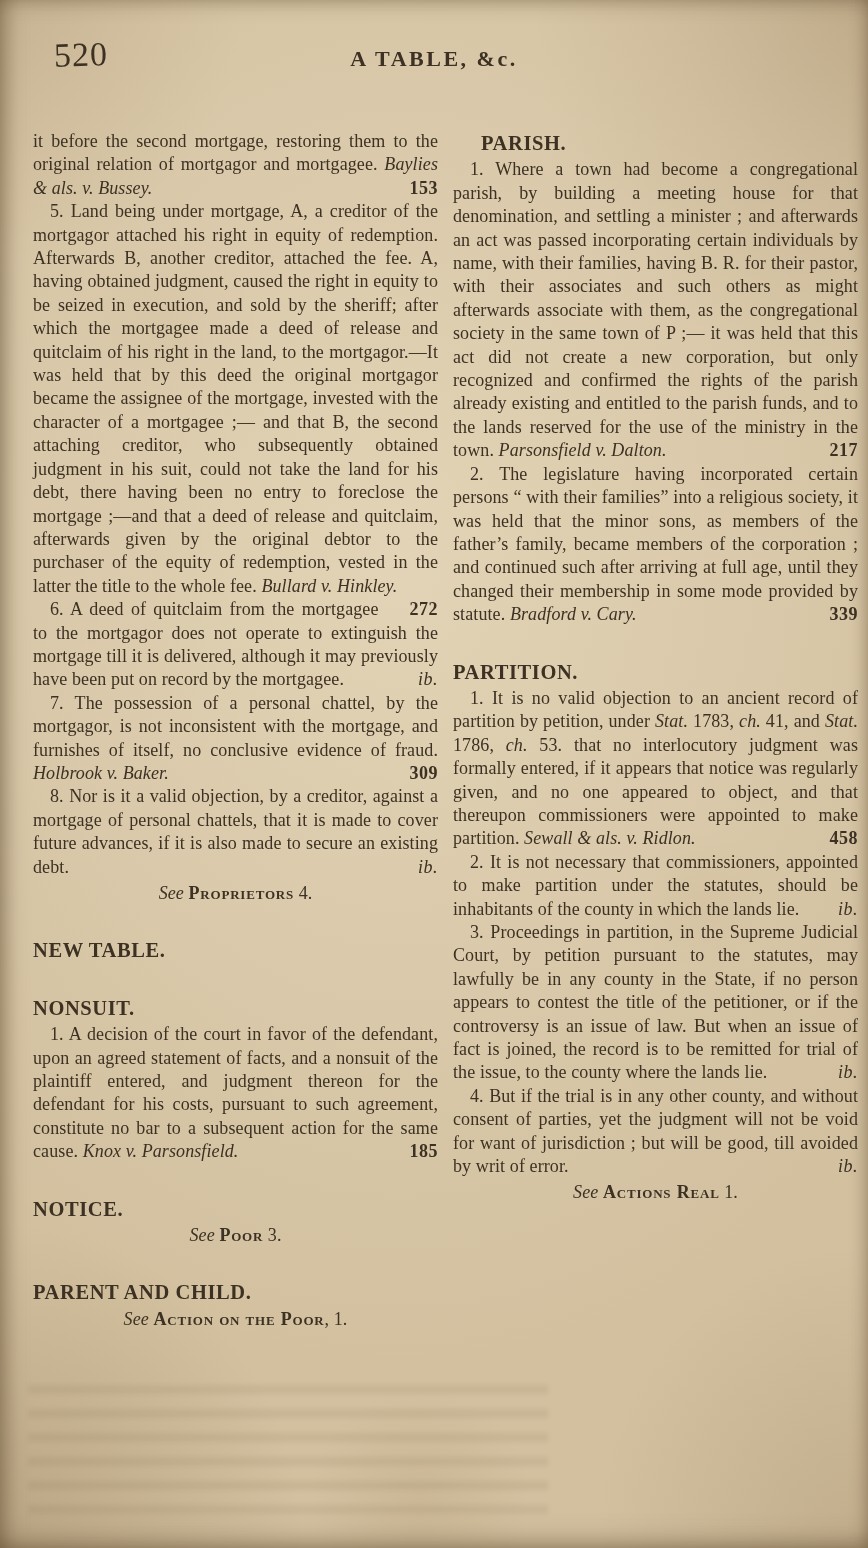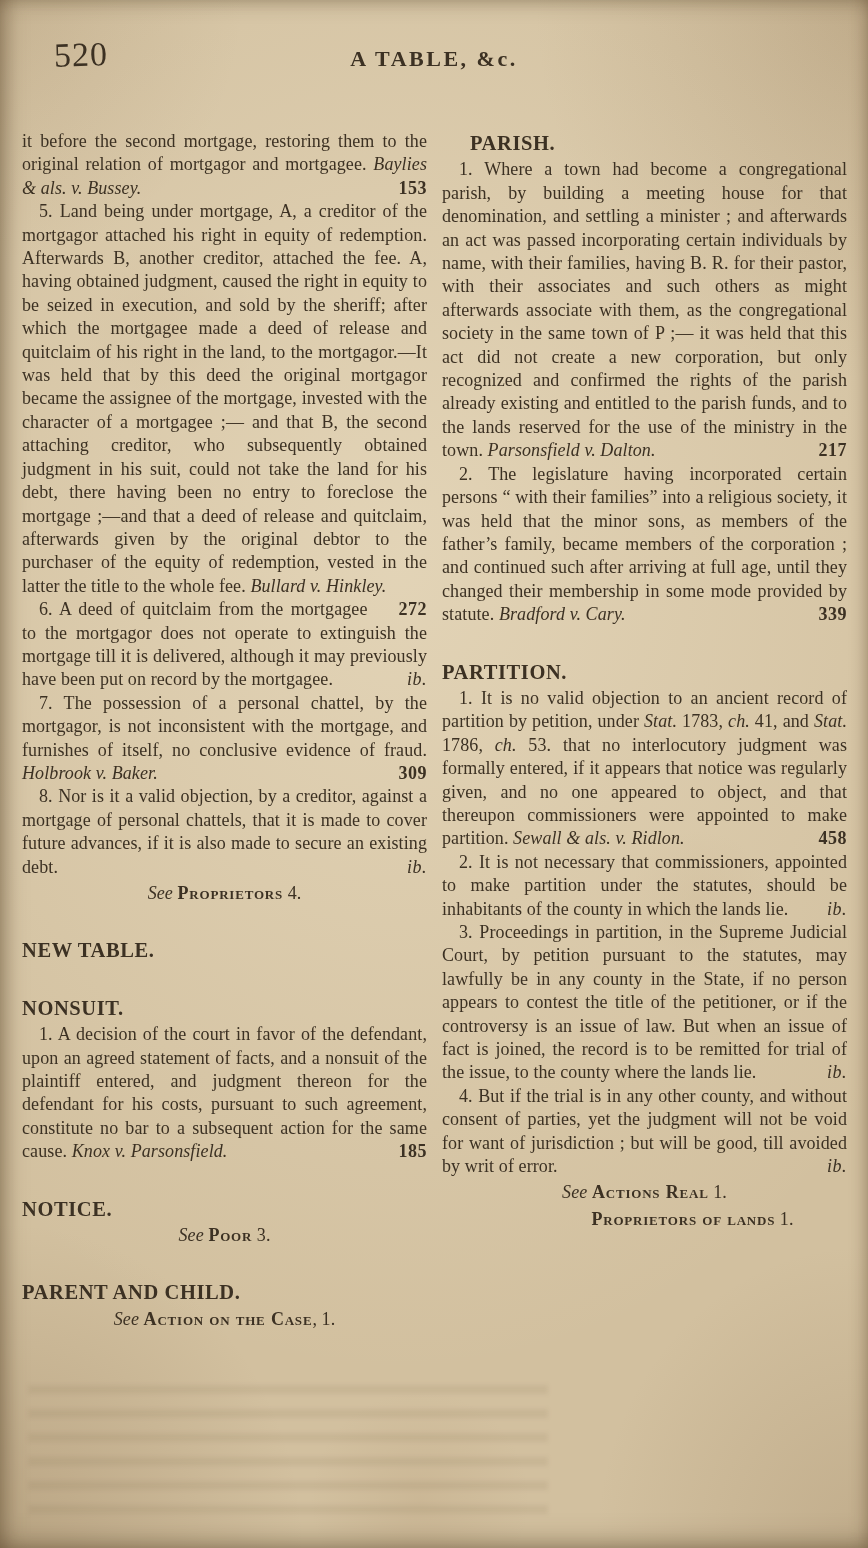--- a/index.html
+++ b/index.html
@@ -42,21 +42,21 @@
     transform: rotate(-1.5deg);
   }
   .header-title {
     position: absolute; left: 0; right: 0; top: 46px;
     text-align: center;
     font-size: 22px; font-weight: bold; letter-spacing: 2.5px;
   }
   .columns {
     display: flex;
     gap: 15px;
-    padding: 0 10px 0 22px;
+    padding: 0 10px 0 33px;
     margin-top: 22px;
   }
   .column {
     width: 405px;
     font-size: 18px;
     line-height: 23.4px;
     text-align: justify;
     letter-spacing: 0.1px;
   }
   .entry { margin: 0; text-indent: 17px; }
@@ -90,28 +90,27 @@
         <p class="entry">6. A deed of quitclaim from the mortgagee to the mortgagor does not operate to extinguish the mortgage till it is delivered, although it may previously have been put on record by the mortgagee. <span class="ref"><span class="it">ib.</span></span></p>
         <p class="entry">7. The possession of a personal chattel, by the mortgagor, is not inconsistent with the mortgage, and furnishes of itself, no conclusive evidence of fraud. <span class="it">Holbrook v. Baker.</span> <span class="ref">309</span></p>
         <p class="entry">8. Nor is it a valid objection, by a creditor, against a mortgage of personal chattels, that it is made to cover future advances, if it is also made to secure an existing debt. <span class="ref"><span class="it">ib.</span></span></p>
         <div class="see"><span class="it">See</span> <span class="sc">Proprietors</span> 4.</div>
         <div class="heading">NEW TABLE.</div>
         <div class="heading">NONSUIT.</div>
         <p class="entry">1. A decision of the court in favor of the defendant, upon an agreed statement of facts, and a nonsuit of the plaintiff entered, and judgment thereon for the defendant for his costs, pursuant to such agreement, constitute no bar to a subsequent action for the same cause. <span class="it">Knox v. Parsonsfield.</span> <span class="ref">185</span></p>
         <div class="heading">NOTICE.</div>
         <div class="see"><span class="it">See</span> <span class="sc">Poor</span> 3.</div>
         <div class="heading">PARENT AND CHILD.</div>
-        <div class="see"><span class="it">See</span> <span class="sc">Action on the Case</span>, 1.</div>
+        <div class="see"><span class="it">See</span> <span class="sc">Action on the Poor</span>, 1.</div>
       </div>
     <div class="column">
         <div class="heading">PARISH.</div>
         <p class="entry">1. Where a town had become a congregational parish, by building a meeting house for that denomination, and settling a minister ; and afterwards an act was passed incorporating certain individuals by name, with their families, having B. R. for their pastor, with their associates and such others as might afterwards associate with them, as the congregational society in the same town of P ;— it was held that this act did not create a new corporation, but only recognized and confirmed the rights of the parish already existing and entitled to the parish funds, and to the lands reserved for the use of the ministry in the town. <span class="it">Parsonsfield v. Dalton.</span> <span class="ref">217</span></p>
         <p class="entry">2. The legislature having incorporated certain persons “ with their families” into a religious society, it was held that the minor sons, as members of the father’s family, became members of the corporation ; and continued such after arriving at full age, until they changed their membership in some mode provided by statute. <span class="it">Bradford v. Cary.</span> <span class="ref">339</span></p>
         <div class="heading">PARTITION.</div>
         <p class="entry">1. It is no valid objection to an ancient record of partition by petition, under <span class="it">Stat.</span> 1783, <span class="it">ch.</span> 41, and <span class="it">Stat.</span> 1786, <span class="it">ch.</span> 53. that no interlocutory judgment was formally entered, if it appears that notice was regularly given, and no one appeared to object, and that thereupon commissioners were appointed to make partition. <span class="it">Sewall &amp; als. v. Ridlon.</span> <span class="ref">458</span></p>
         <p class="entry">2. It is not necessary that commissioners, appointed to make partition under the statutes, should be inhabitants of the county in which the lands lie. <span class="ref"><span class="it">ib.</span></span></p>
         <p class="entry">3. Proceedings in partition, in the Supreme Judicial Court, by petition pursuant to the statutes, may lawfully be in any county in the State, if no person appears to contest the title of the petitioner, or if the controversy is an issue of law. But when an issue of fact is joined, the record is to be remitted for trial of the issue, to the county where the lands lie. <span class="ref"><span class="it">ib.</span></span></p>
         <p class="entry">4. But if the trial is in any other county, and without consent of parties, yet the judgment will not be void for want of jurisdiction ; but will be good, till avoided by writ of error. <span class="ref"><span class="it">ib.</span></span></p>
         <div class="see"><span class="it">See</span> <span class="sc">Actions Real</span> 1.</div>
-        <div class="see see-indent"><span class="sc">Proprietors of lands</span> 1.</div>
       </div>
   </div>
 </div>
 
 </body></html>

